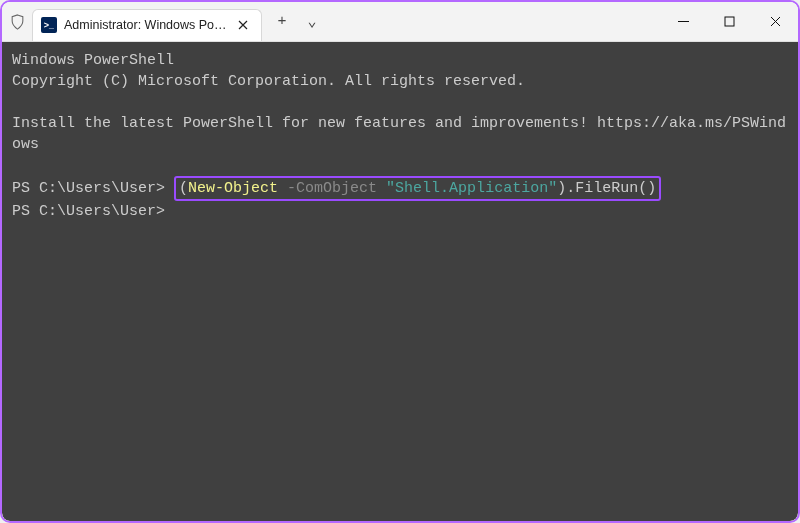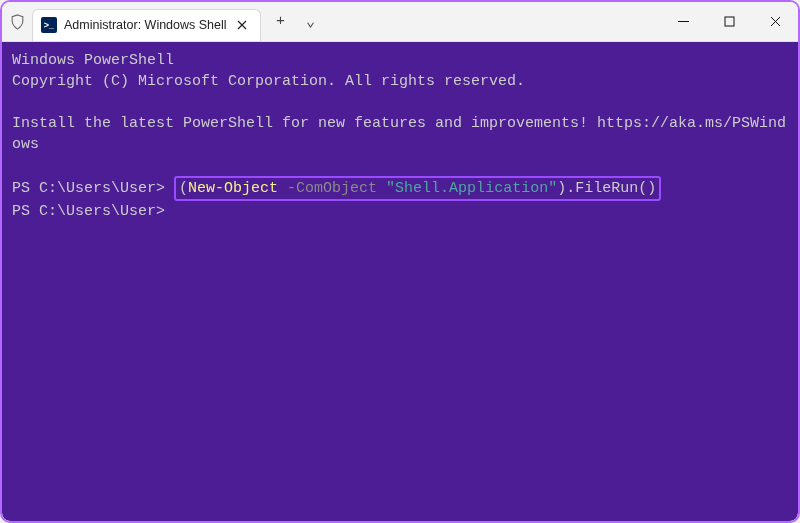--- a/index.html
+++ b/index.html
@@ -93,21 +93,21 @@
   }
   .spacer { flex: 1; }
   .win-controls { display: flex; }
   .win-btn {
     width: 46px; height: 40px;
     display:flex; align-items:center; justify-content:center;
     color:#222;
   }
   .terminal {
     flex: 1;
-    background: #4c1d95;
+    background: #404040;
     color: #cccccc;
     font-size: 15px;
     line-height: 1.4;
     padding: 8px 10px;
     white-space: pre-wrap;
     word-break: break-all;
     overflow: hidden;
   }
   .prompt { color: #cccccc; }
   .hl {
@@ -129,21 +129,21 @@
 
   <div class="titlebar">
     <div class="shield">
       <svg width="15" height="16" viewBox="0 0 16 18">
           <path d="M8 1 L14 3 V8 C14 12 11 15 8 17 C5 15 2 12 2 8 V3 Z" fill="none" stroke="#666" stroke-width="1.2"></path>
         </svg>
     </div>
 
     <div class="tab">
       <div class="tab-icon">&gt;_</div>
-      <div class="tab-title">Administrator: Windows Shell</div>
+      <div class="tab-title">Administrator: Windows Powe</div>
       <div class="tab-close">
         <svg width="10" height="10" viewBox="0 0 10 10">
             <path d="M1 1 L9 9 M9 1 L1 9" stroke="#222" stroke-width="1.2"></path>
           </svg>
       </div>
     </div>
 
     <div class="tab-actions">
       <div class="tab-btn">+</div>
       <div class="tab-btn">⌄</div>

